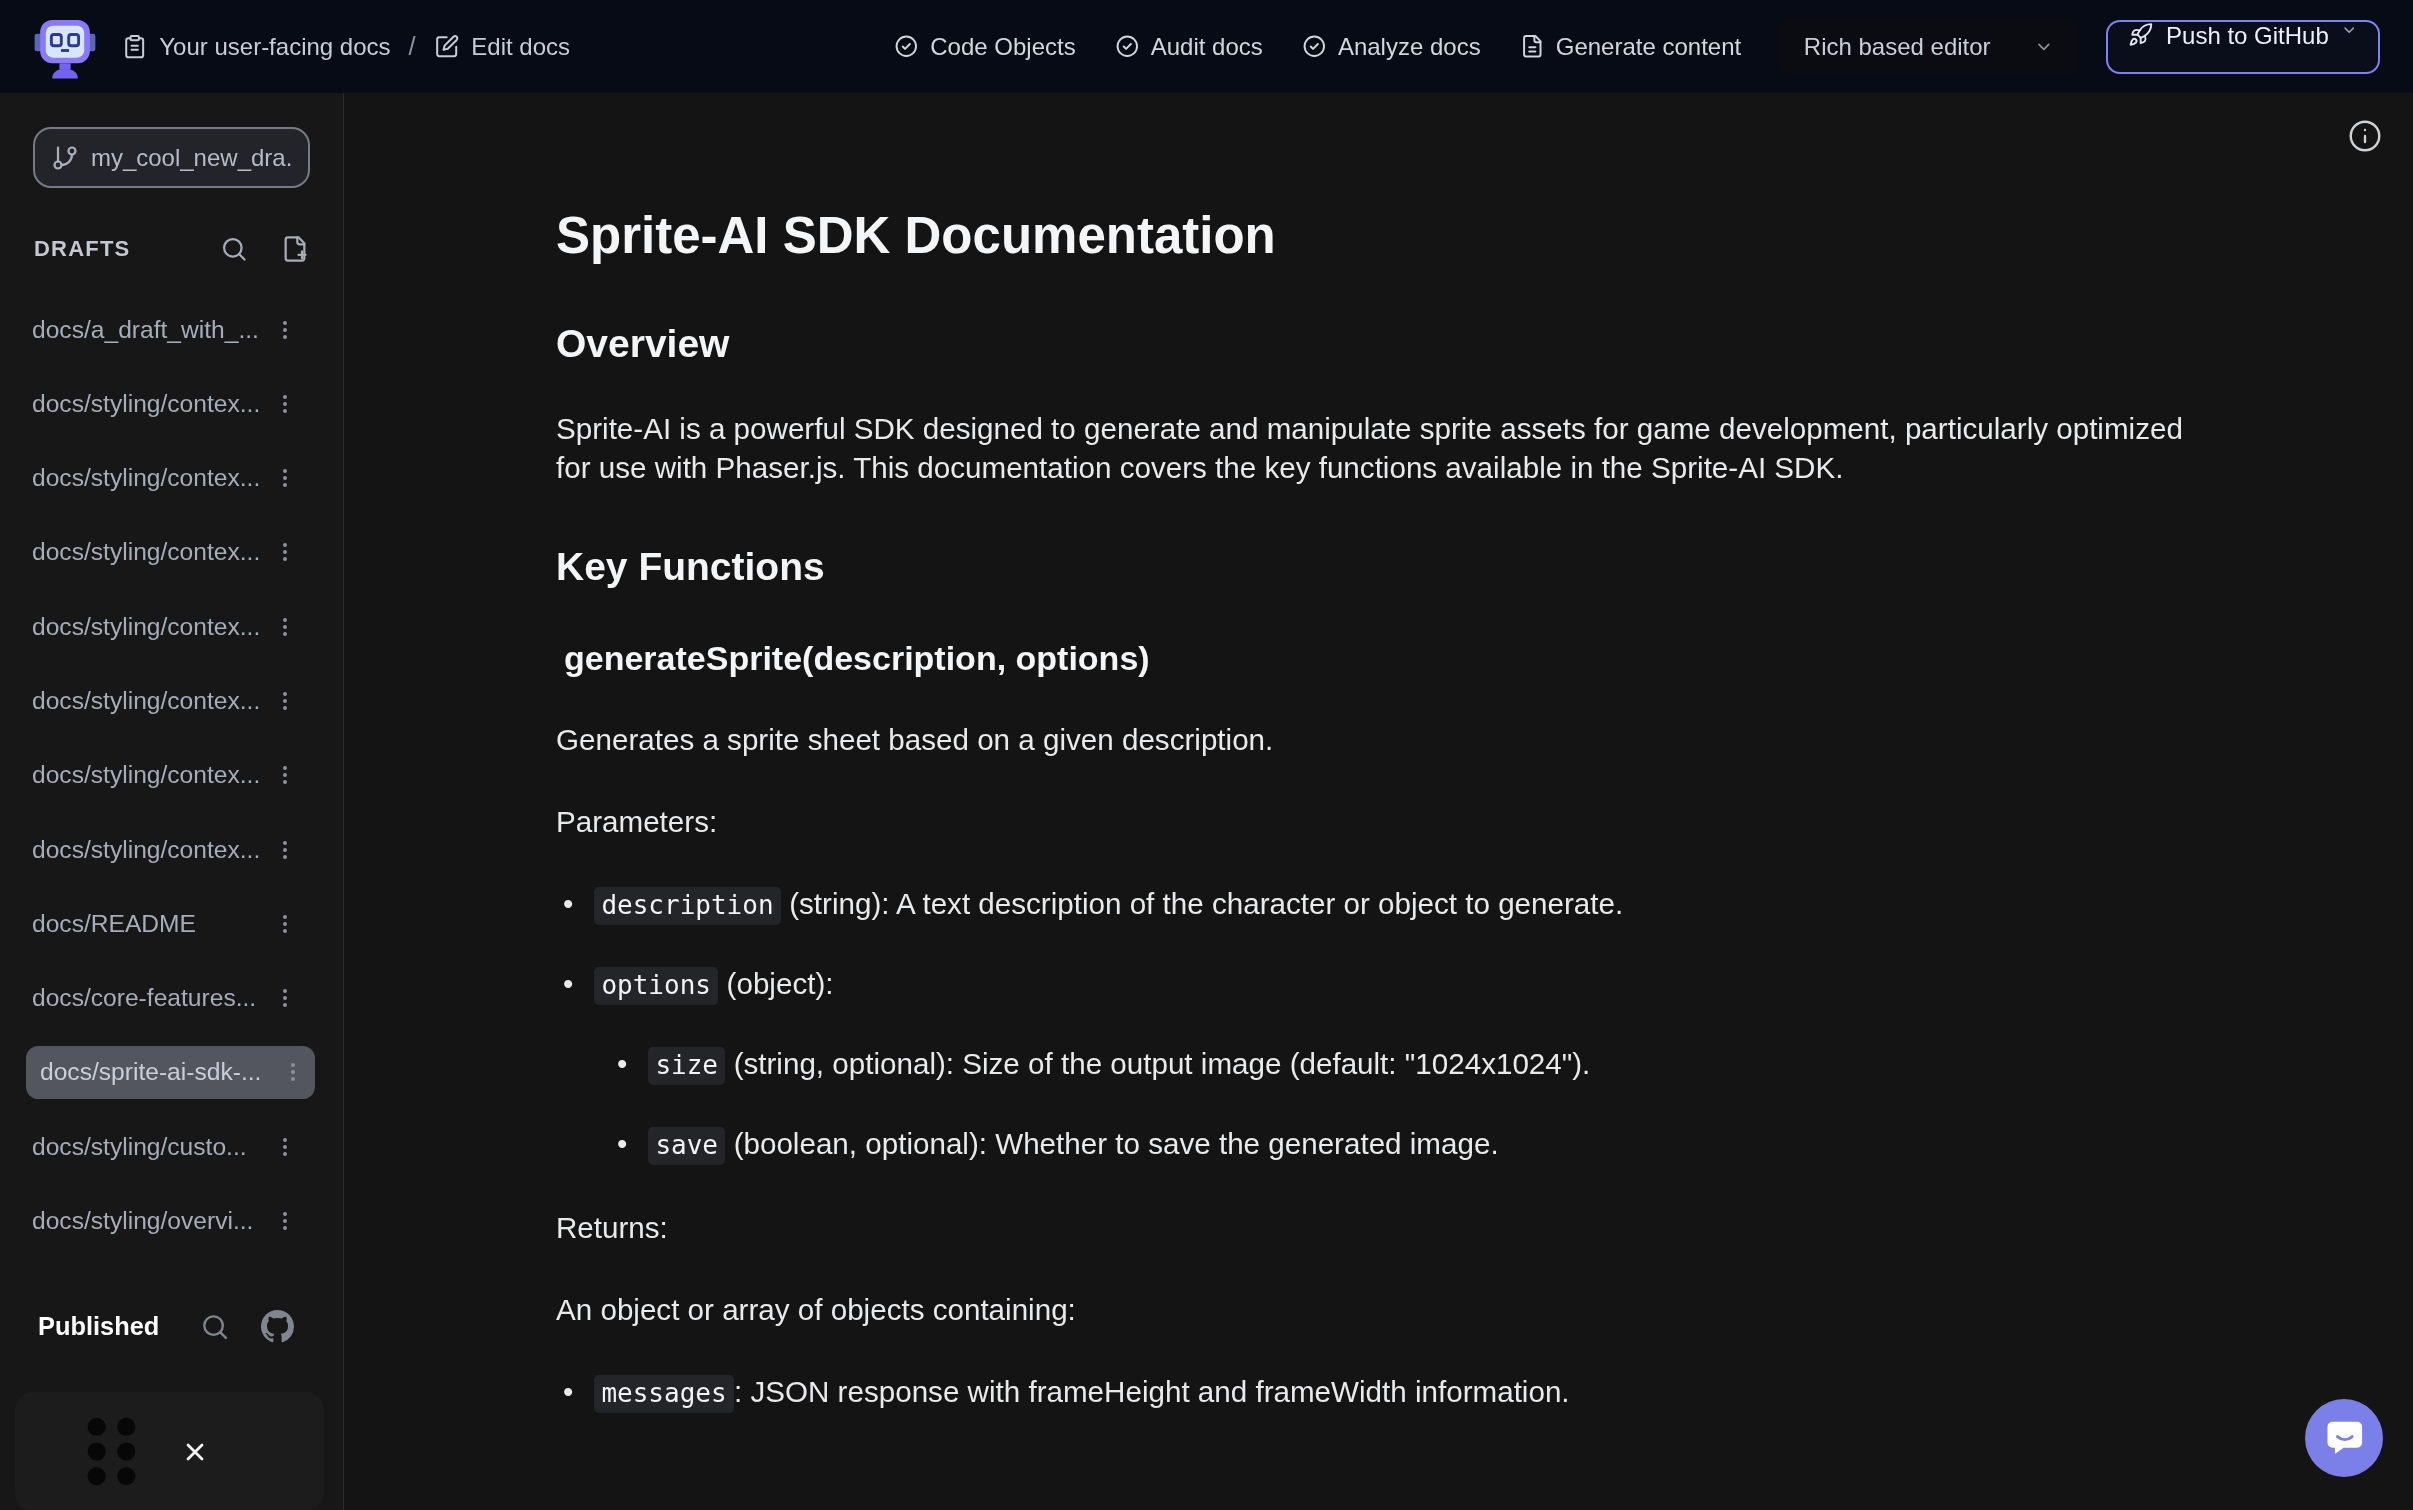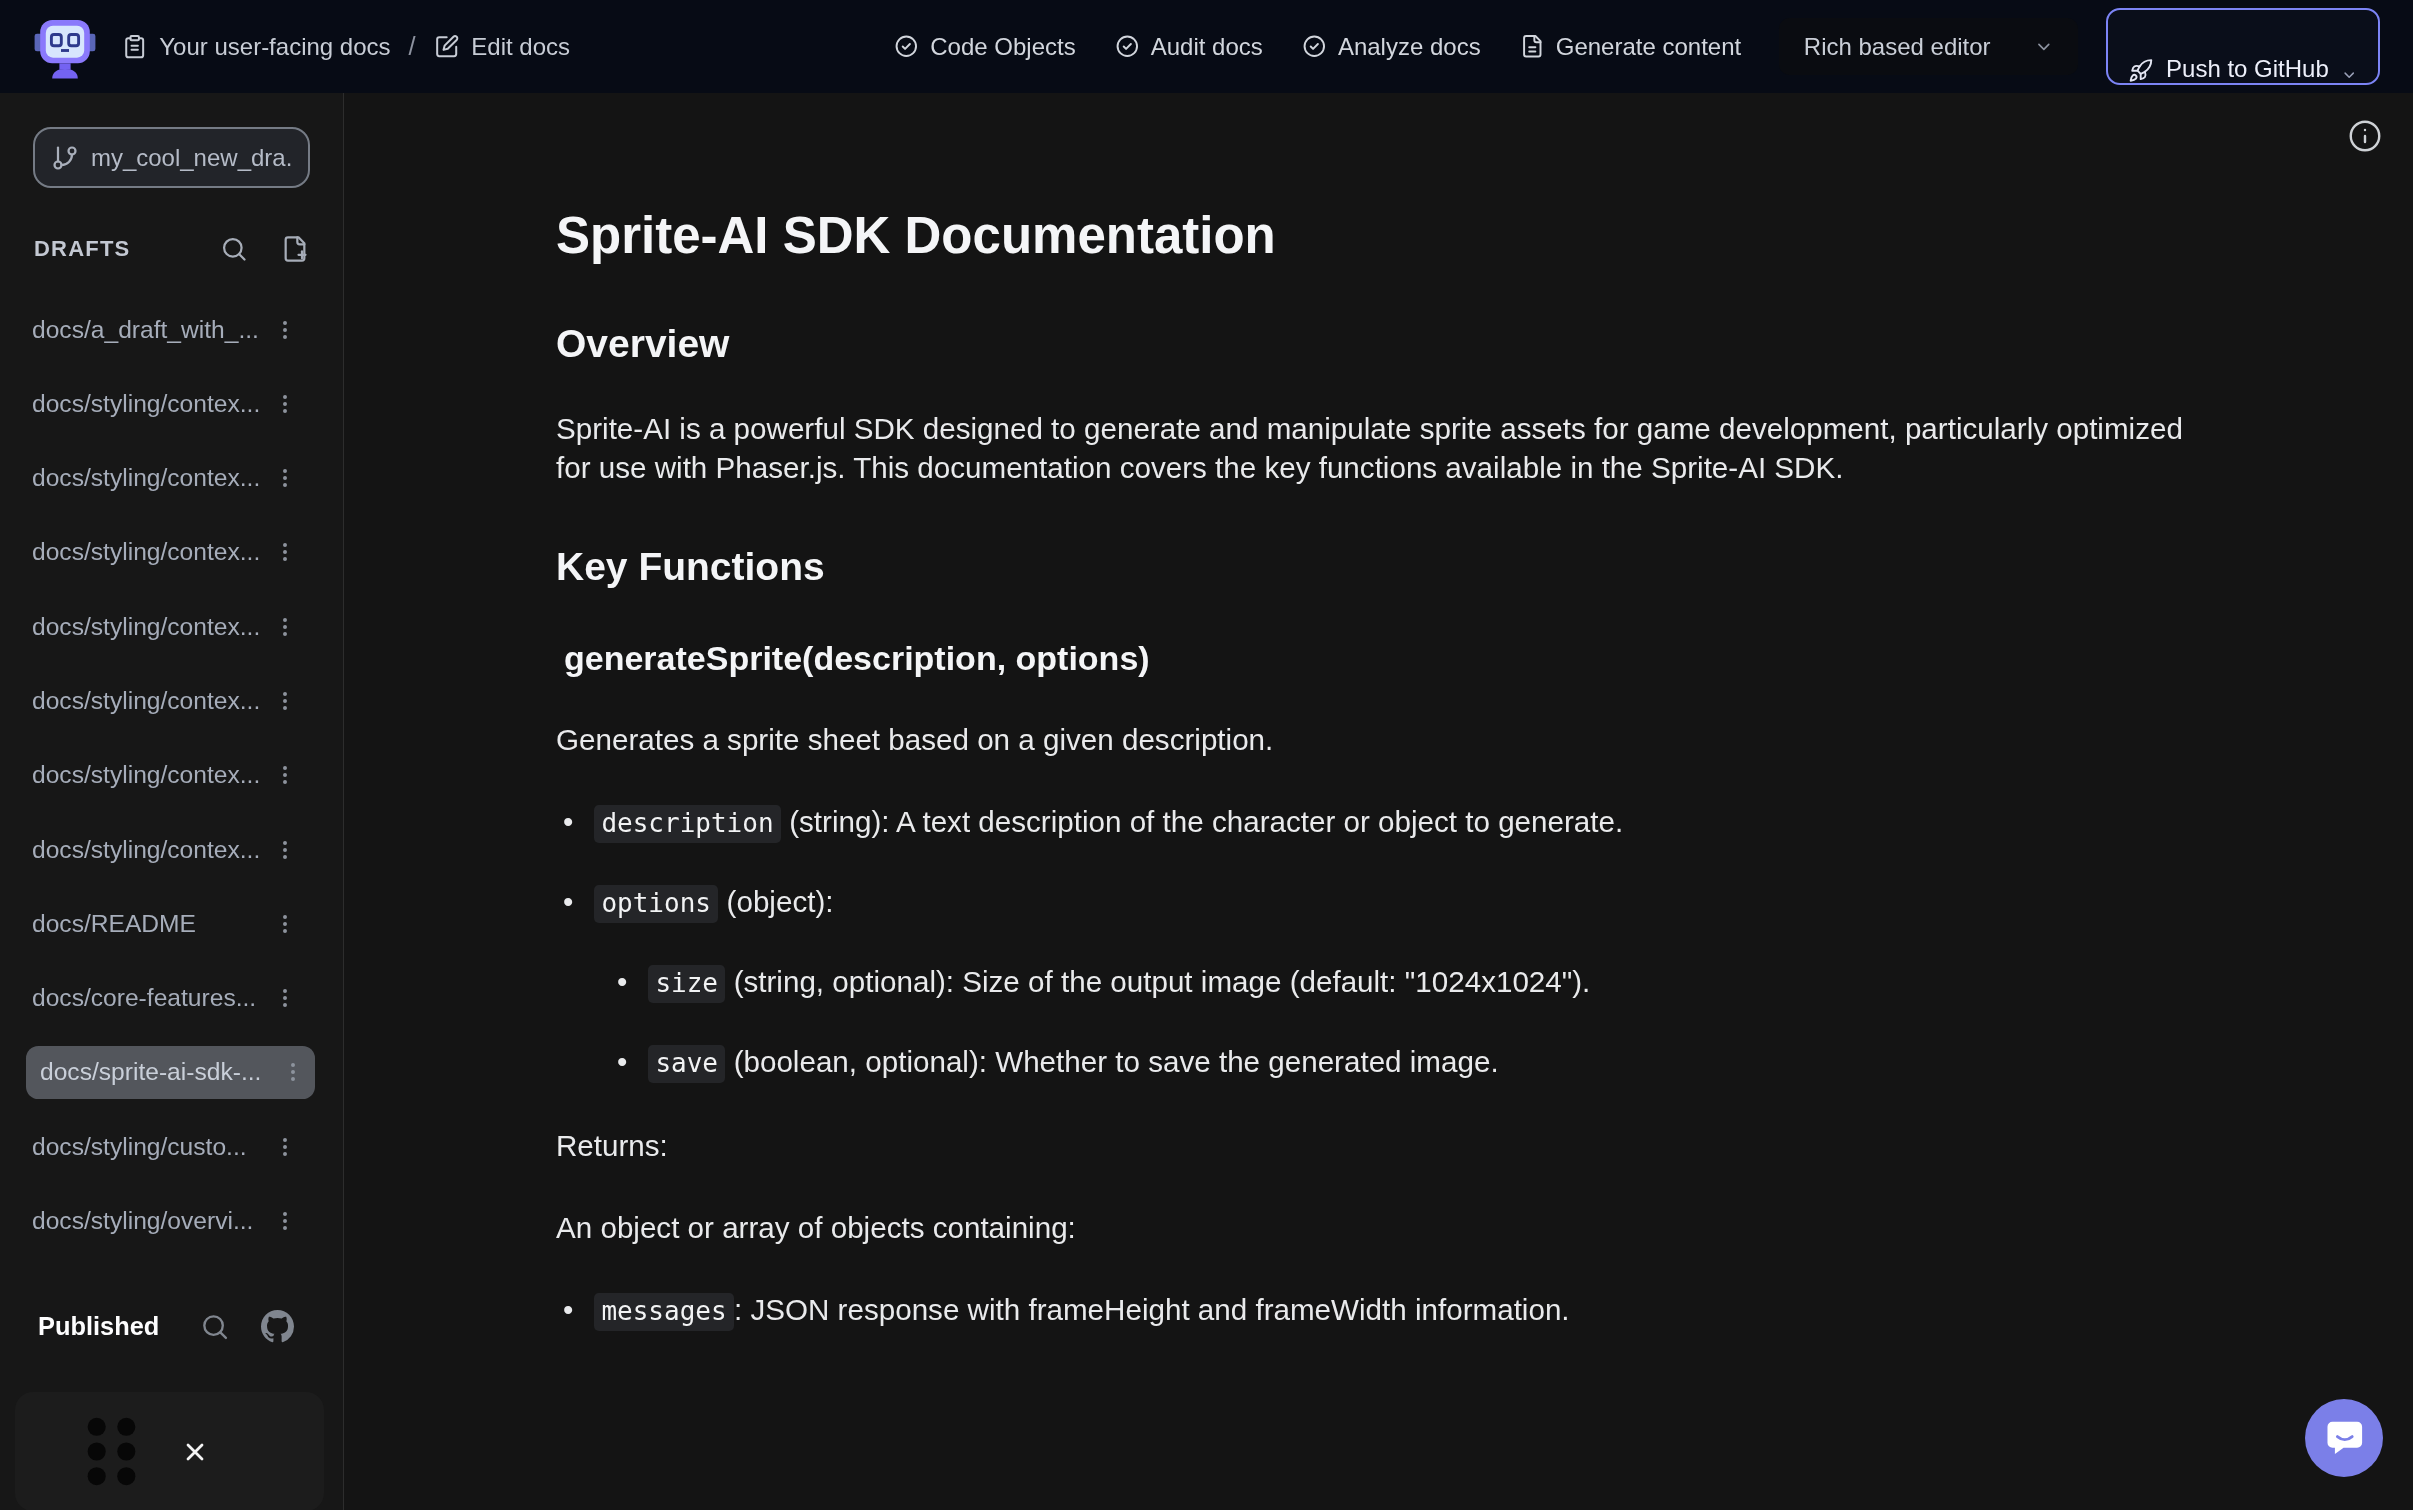--- a/index.html
+++ b/index.html
@@ -24,22 +24,22 @@
   .nav-actions{margin-left:auto;display:flex;align-items:center;gap:39px;}
   .nav-action{display:flex;align-items:center;gap:11.5px;color:#d2d6dd;font-size:24px;cursor:pointer;white-space:nowrap;}
   .nav-action .ic{color:#d2d6dd;}
   .mode-select{
     margin-left:38px;height:57px;background:#0a0c11;border-radius:10.7px;
     display:flex;align-items:center;padding:0 24.6px;gap:43px;
     color:#c9ced7;font-size:24px;cursor:pointer;white-space:nowrap;
   }
   .mode-select .chev{color:#8d93a0;}
   .push-btn{
-    margin-left:28px;height:77px;border:2.5px solid #7c84f5;border-radius:14px;
-    background:rgba(18,22,44,0.25);display:flex;align-items:flex-end;gap:12.3px;
+    margin-left:28px;height:54px;border:2.5px solid #7c84f5;border-radius:14px;
+    background:rgba(18,22,44,0.25);display:flex;align-items:flex-start;gap:12.3px;
     padding:0 20.5px;color:#edeffa;font-size:24px;cursor:pointer;white-space:nowrap;
   }
   .push-btn .chev{color:#9aa0b8;}
 
   
   .sidebar{
     position:absolute;top:93px;left:0;bottom:0;width:344px;
     background:#171717;border-right:1.6px solid #2d2d2d;box-sizing:border-box;
   }
   .branch-pill{
@@ -429,20 +429,21 @@
         <path d="M12 8h.01"></path>
     </svg>
   </span>
   <div class="doc" id="doc">
       <h1>Sprite-AI SDK Documentation</h1>
       <h2>Overview</h2>
       <p>Sprite-AI is a powerful SDK designed to generate and manipulate sprite assets for game development, particularly optimized for use with Phaser.js. This documentation covers the key functions available in the Sprite-AI SDK.</p>
       <h2>Key Functions</h2>
       <h3>generateSprite(description, options)</h3>
       <p>Generates a sprite sheet based on a given description.</p>
+      <p>Parameters:</p>
       <ul>
         <li><code>description</code> (string): A text description of the character or object to generate.</li>
         <li><code>options</code> (object):<ul>
             <li><code>size</code> (string, optional): Size of the output image (default: "1024x1024").</li>
             <li><code>save</code> (boolean, optional): Whether to save the generated image.</li>
           </ul></li>
       </ul>
       <p>Returns:</p>
       <p>An object or array of objects containing:</p>
       <ul>

